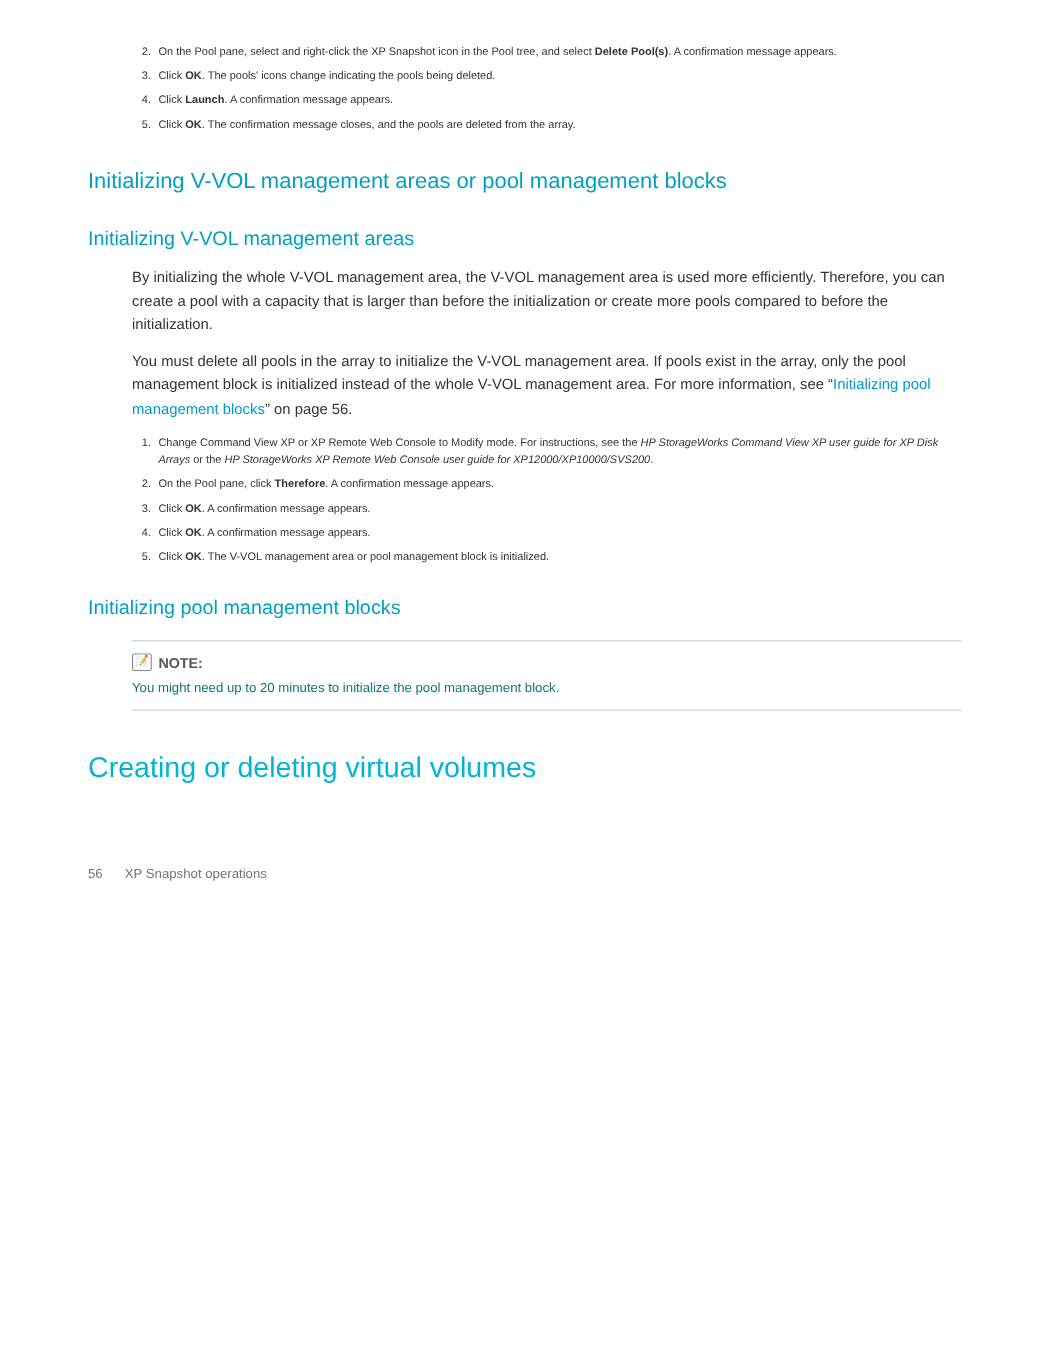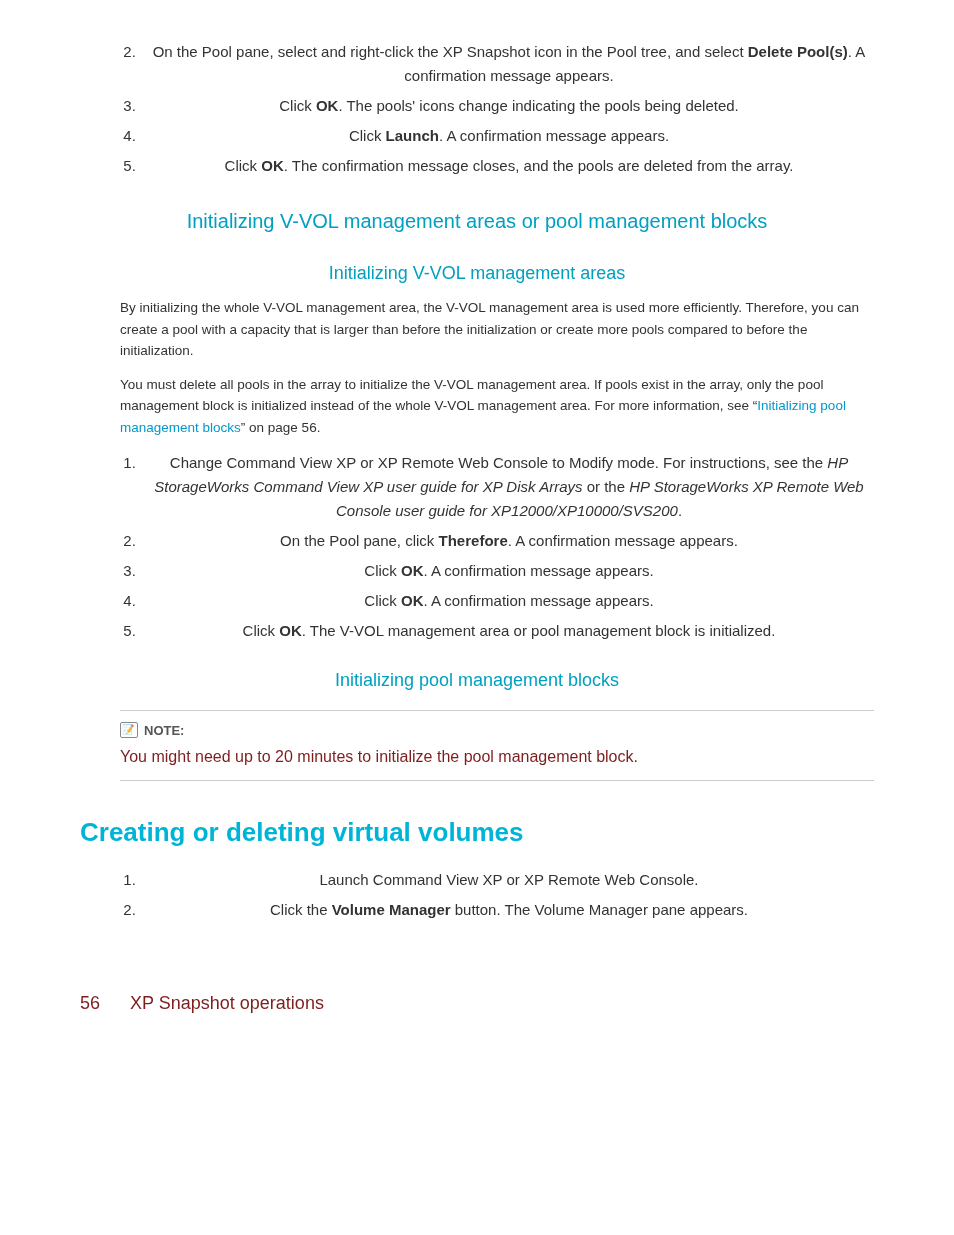--- a/index.html
+++ b/index.html
@@ -18,59 +18,57 @@
 
     .page {
       width: 954px;
       min-height: 1235px;
       padding: 40px 80px 60px 80px;
       background: #ffffff;
     }
 
     .section-heading-large {
       font-size: 26px;
-      font-weight: 700;
+      font-weight: 400;
       color: #00b4d8;
       margin-bottom: 16px;
       margin-top: 32px;
     }
 
     .section-heading-medium {
       font-size: 18px;
       font-weight: 400;
       color: #00a0c0;
       margin-bottom: 10px;
       margin-top: 24px;
-      text-align: center;
     }
 
     .body-text {
       font-size: 13.5px;
       color: #333333;
       line-height: 1.6;
       margin-bottom: 12px;
     }
 
     .body-text a, .link {
       color: #0099cc;
       text-decoration: none;
     }
 
     .ordered-list {
       margin-left: 20px;
       margin-bottom: 12px;
     }
 
     .ordered-list li {
-      font-size: 15px;
+      font-size: 10px;
       color: #333333;
       line-height: 1.6;
       margin-bottom: 6px;
       padding-left: 4px;
-      text-align: center;
     }
 
     .ordered-list li b {
       font-weight: bold;
     }
 
     .ordered-list li i {
       font-style: italic;
     }
 
@@ -98,28 +96,28 @@
       border: 1px solid #888;
       border-radius: 2px;
       font-size: 10px;
       text-align: center;
       line-height: 14px;
       color: #888;
       font-style: normal;
     }
 
     .note-text {
-      font-size: 16px;
-      color: #7f1d1d;
+      font-size: 12px;
+      color: #0f766e;
       line-height: 1.6;
     }
 
     .footer-text {
-      font-size: 18px;
-      color: #7f1d1d;
+      font-size: 12px;
+      color: #737373;
       margin-top: 30px;
       padding-top: 8px;
     }
 
     .indented {
       margin-left: 40px;
     }
   </style>
 </head>
 <body>
@@ -192,28 +190,20 @@
         </div>
       </div>
     </div>
   </div>
 
   <div style="margin-top: 30px;">
     <h1 class="section-heading-large">Creating or deleting virtual volumes</h1>
 
     <div class="indented">
 
-      <ol start="1" class="ordered-list">
-        <li>
-          <span>Launch Command View XP or XP Remote Web Console.</span>
-        </li>
-        <li>
-          <span>Click the <b>Volume Manager</b> button. The Volume Manager pane appears.</span>
-        </li>
-      </ol>
     </div>
   </div>
 
   <div class="footer-text" style="margin-top: 60px;">
     <span>56</span>
     <span>&nbsp;&nbsp;&nbsp;&nbsp;</span>
     <span>XP Snapshot operations</span>
   </div>
 
 </div>

